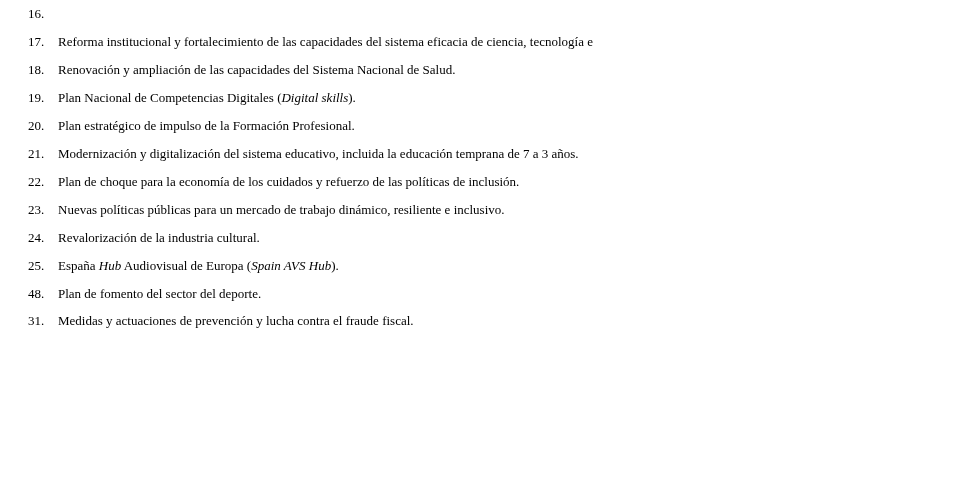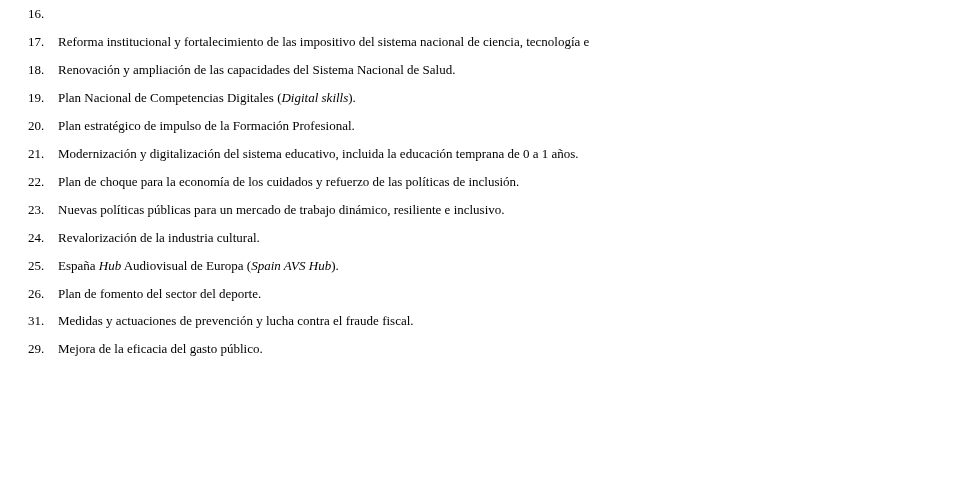--- a/index.html
+++ b/index.html
@@ -66,60 +66,56 @@
 </head>
 <body>
 
 <div class="page">
   <ol class="list" id="reform-list">
       <li class="item first">
         <span class="num">16.</span>
       </li>
       <li class="item justify">
         <span class="num">17.</span>
-        <span class="txt"><span>Reforma institucional y fortalecimiento de las impositivo del sistema nacional de ciencia, tecnología e</span></span>
+        <span class="txt"><span>Reforma institucional y fortalecimiento de las capacidades del sistema eficacia de ciencia, tecnología e</span></span>
       </li>
       <li class="item">
         <span class="num">18.</span>
         <span class="txt"><span>Renovación y ampliación de las capacidades del Sistema Nacional de Salud.</span></span>
       </li>
       <li class="item">
         <span class="num">19.</span>
         <span class="txt"><span>Plan Nacional de Competencias Digitales (</span><i>Digital skills</i><span>).</span></span>
       </li>
       <li class="item">
         <span class="num">20.</span>
         <span class="txt"><span>Plan estratégico de impulso de la Formación Profesional.</span></span>
       </li>
       <li class="item">
         <span class="num">21.</span>
-        <span class="txt"><span>Modernización y digitalización del sistema educativo, incluida la educación temprana de 0 a 1 años.</span></span>
+        <span class="txt"><span>Modernización y digitalización del sistema educativo, incluida la educación temprana de 7 a 3 años.</span></span>
       </li>
       <li class="item">
         <span class="num">22.</span>
         <span class="txt"><span>Plan de choque para la economía de los cuidados y refuerzo de las políticas de inclusión.</span></span>
       </li>
       <li class="item">
         <span class="num">23.</span>
         <span class="txt"><span>Nuevas políticas públicas para un mercado de trabajo dinámico, resiliente e inclusivo.</span></span>
       </li>
       <li class="item">
         <span class="num">24.</span>
         <span class="txt"><span>Revalorización de la industria cultural.</span></span>
       </li>
       <li class="item">
         <span class="num">25.</span>
         <span class="txt"><span>España </span><i>Hub</i><span> Audiovisual de Europa (</span><i>Spain AVS Hub</i><span>).</span></span>
       </li>
       <li class="item">
-        <span class="num">26.</span>
+        <span class="num">48.</span>
         <span class="txt"><span>Plan de fomento del sector del deporte.</span></span>
       </li>
       <li class="item">
         <span class="num">31.</span>
         <span class="txt"><span>Medidas y actuaciones de prevención y lucha contra el fraude fiscal.</span></span>
       </li>
-      <li class="item">
-        <span class="num">29.</span>
-        <span class="txt"><span>Mejora de la eficacia del gasto público.</span></span>
-      </li>
     </ol>
 </div>
 
 </body></html>

